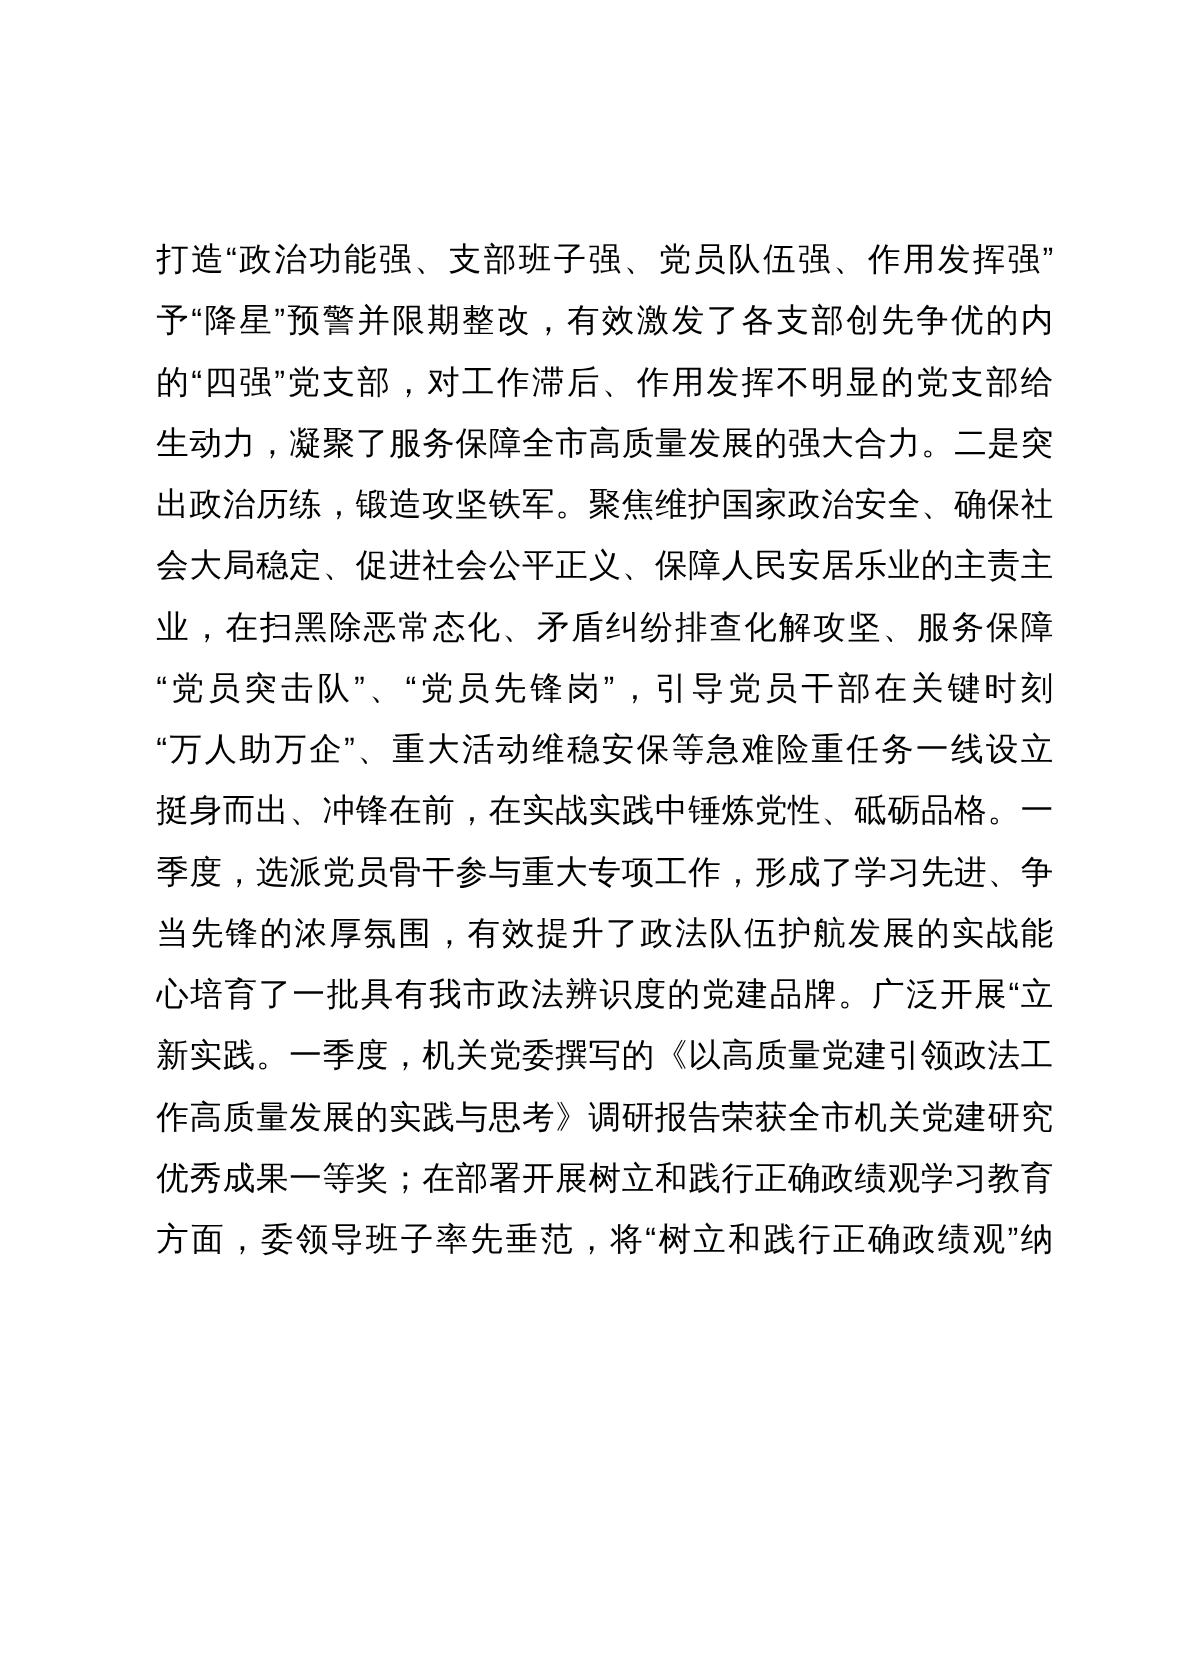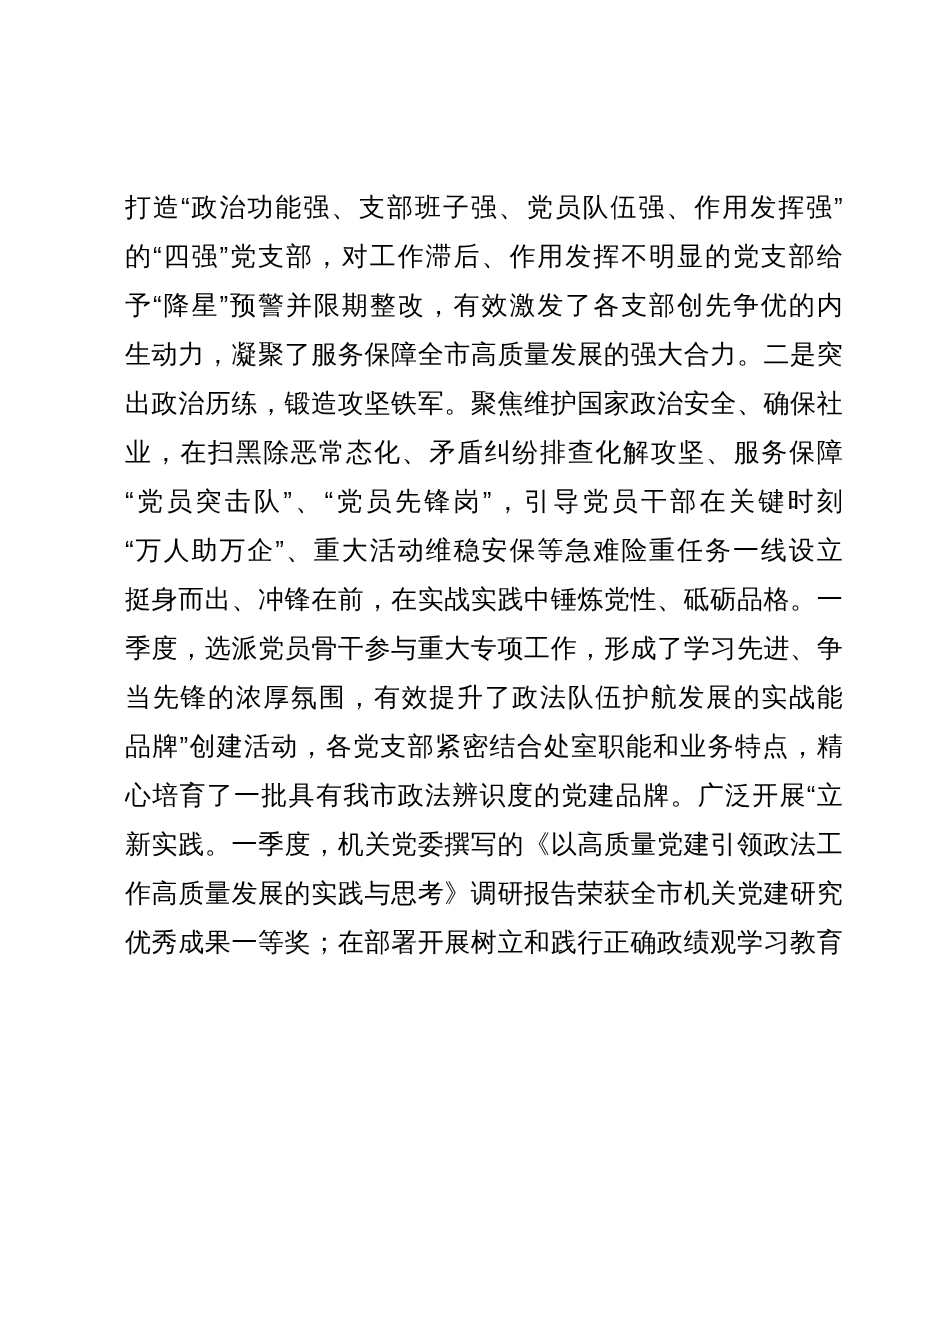--- a/index.html
+++ b/index.html
@@ -34,29 +34,30 @@
     overflow: hidden;
     letter-spacing: 0.3px;
   }
 </style>
 </head>
 <body>
 
 <div class="page">
   <div class="content">
     <div class="line">打造“政治功能强、支部班子强、党员队伍强、作用发挥强”</div>
+    <div class="line">予“降星”预警并限期整改，有效激发了各支部创先争优的内</div>
     <div class="line">的“四强”党支部，对工作滞后、作用发挥不明显的党支部给</div>
-    <div class="line">予“降星”预警并限期整改，有效激发了各支部创先争优的内</div>
     <div class="line">生动力，凝聚了服务保障全市高质量发展的强大合力。二是突</div>
     <div class="line">出政治历练，锻造攻坚铁军。聚焦维护国家政治安全、确保社</div>
+    <div class="line">会大局稳定、促进社会公平正义、保障人民安居乐业的主责主</div>
     <div class="line">业，在扫黑除恶常态化、矛盾纠纷排查化解攻坚、服务保障</div>
     <div class="line">“党员突击队”、“党员先锋岗”，引导党员干部在关键时刻</div>
     <div class="line">“万人助万企”、重大活动维稳安保等急难险重任务一线设立</div>
     <div class="line">挺身而出、冲锋在前，在实战实践中锤炼党性、砥砺品格。一</div>
     <div class="line">季度，选派党员骨干参与重大专项工作，形成了学习先进、争</div>
     <div class="line">当先锋的浓厚氛围，有效提升了政法队伍护航发展的实战能</div>
-    <div class="line">品牌”创建活动，各党支部紧密结合处室职能和业务特点，精</div>
     <div class="line">心培育了一批具有我市政法辨识度的党建品牌。广泛开展“立</div>
     <div class="line">新实践。一季度，机关党委撰写的《以高质量党建引领政法工</div>
     <div class="line">作高质量发展的实践与思考》调研报告荣获全市机关党建研究</div>
     <div class="line">优秀成果一等奖；在部署开展树立和践行正确政绩观学习教育</div>
+    <div class="line">方面，委领导班子率先垂范，将“树立和践行正确政绩观”纳</div>
   </div>
 </div>
 
 </body></html>

